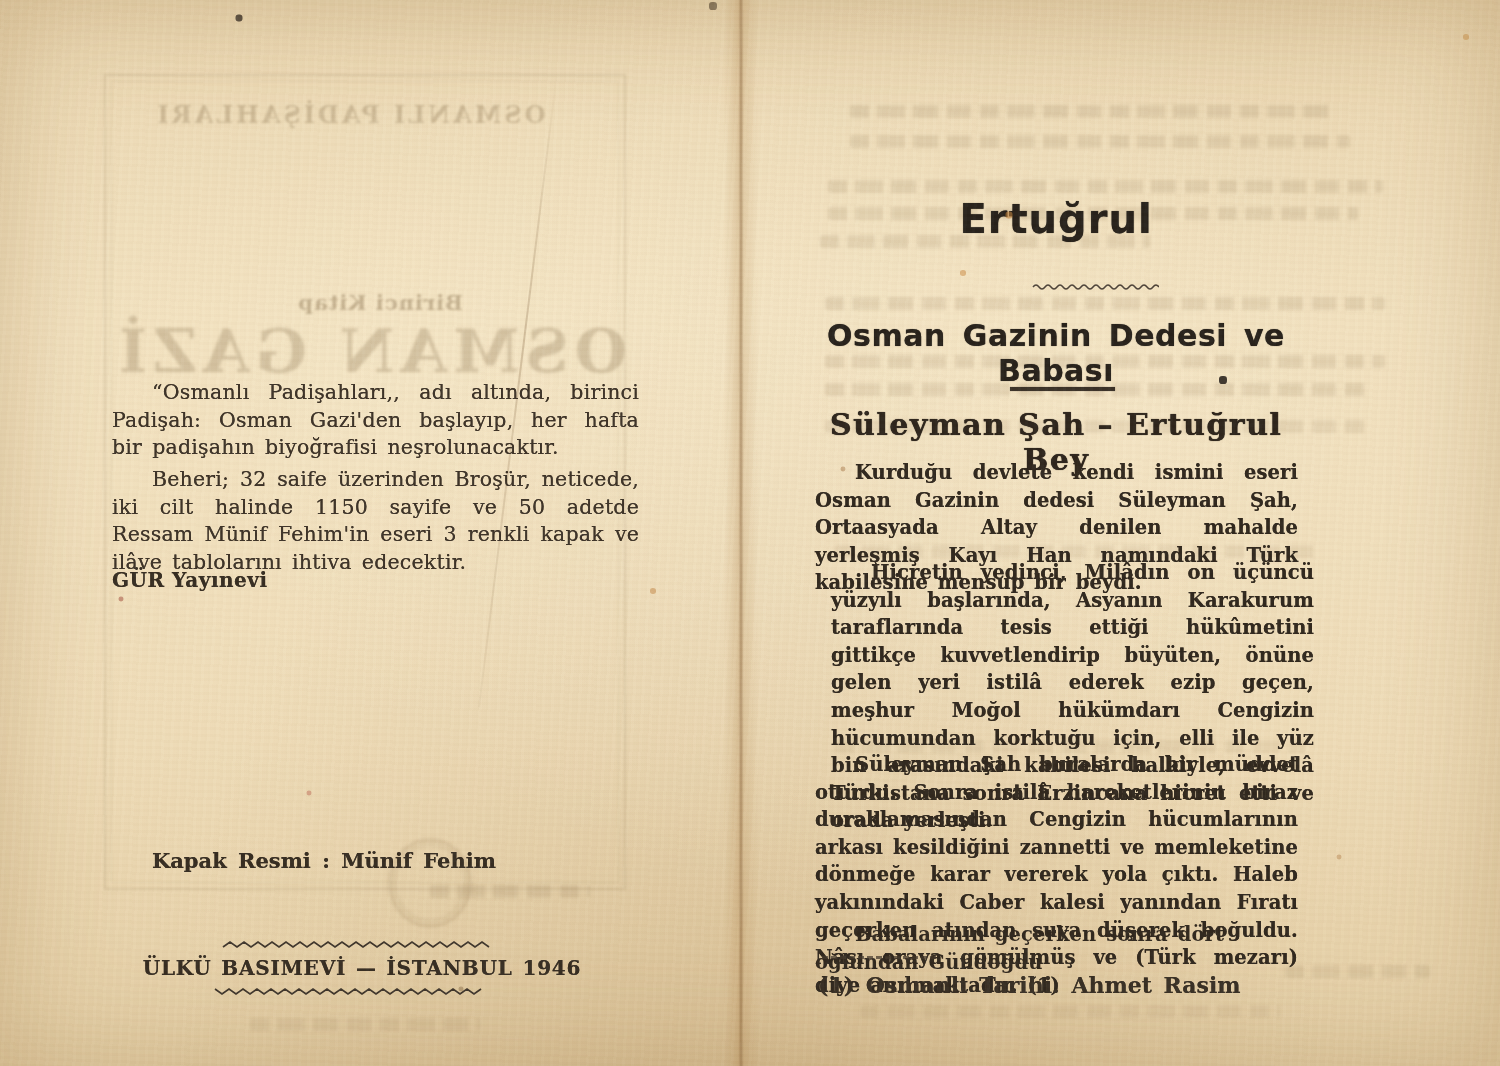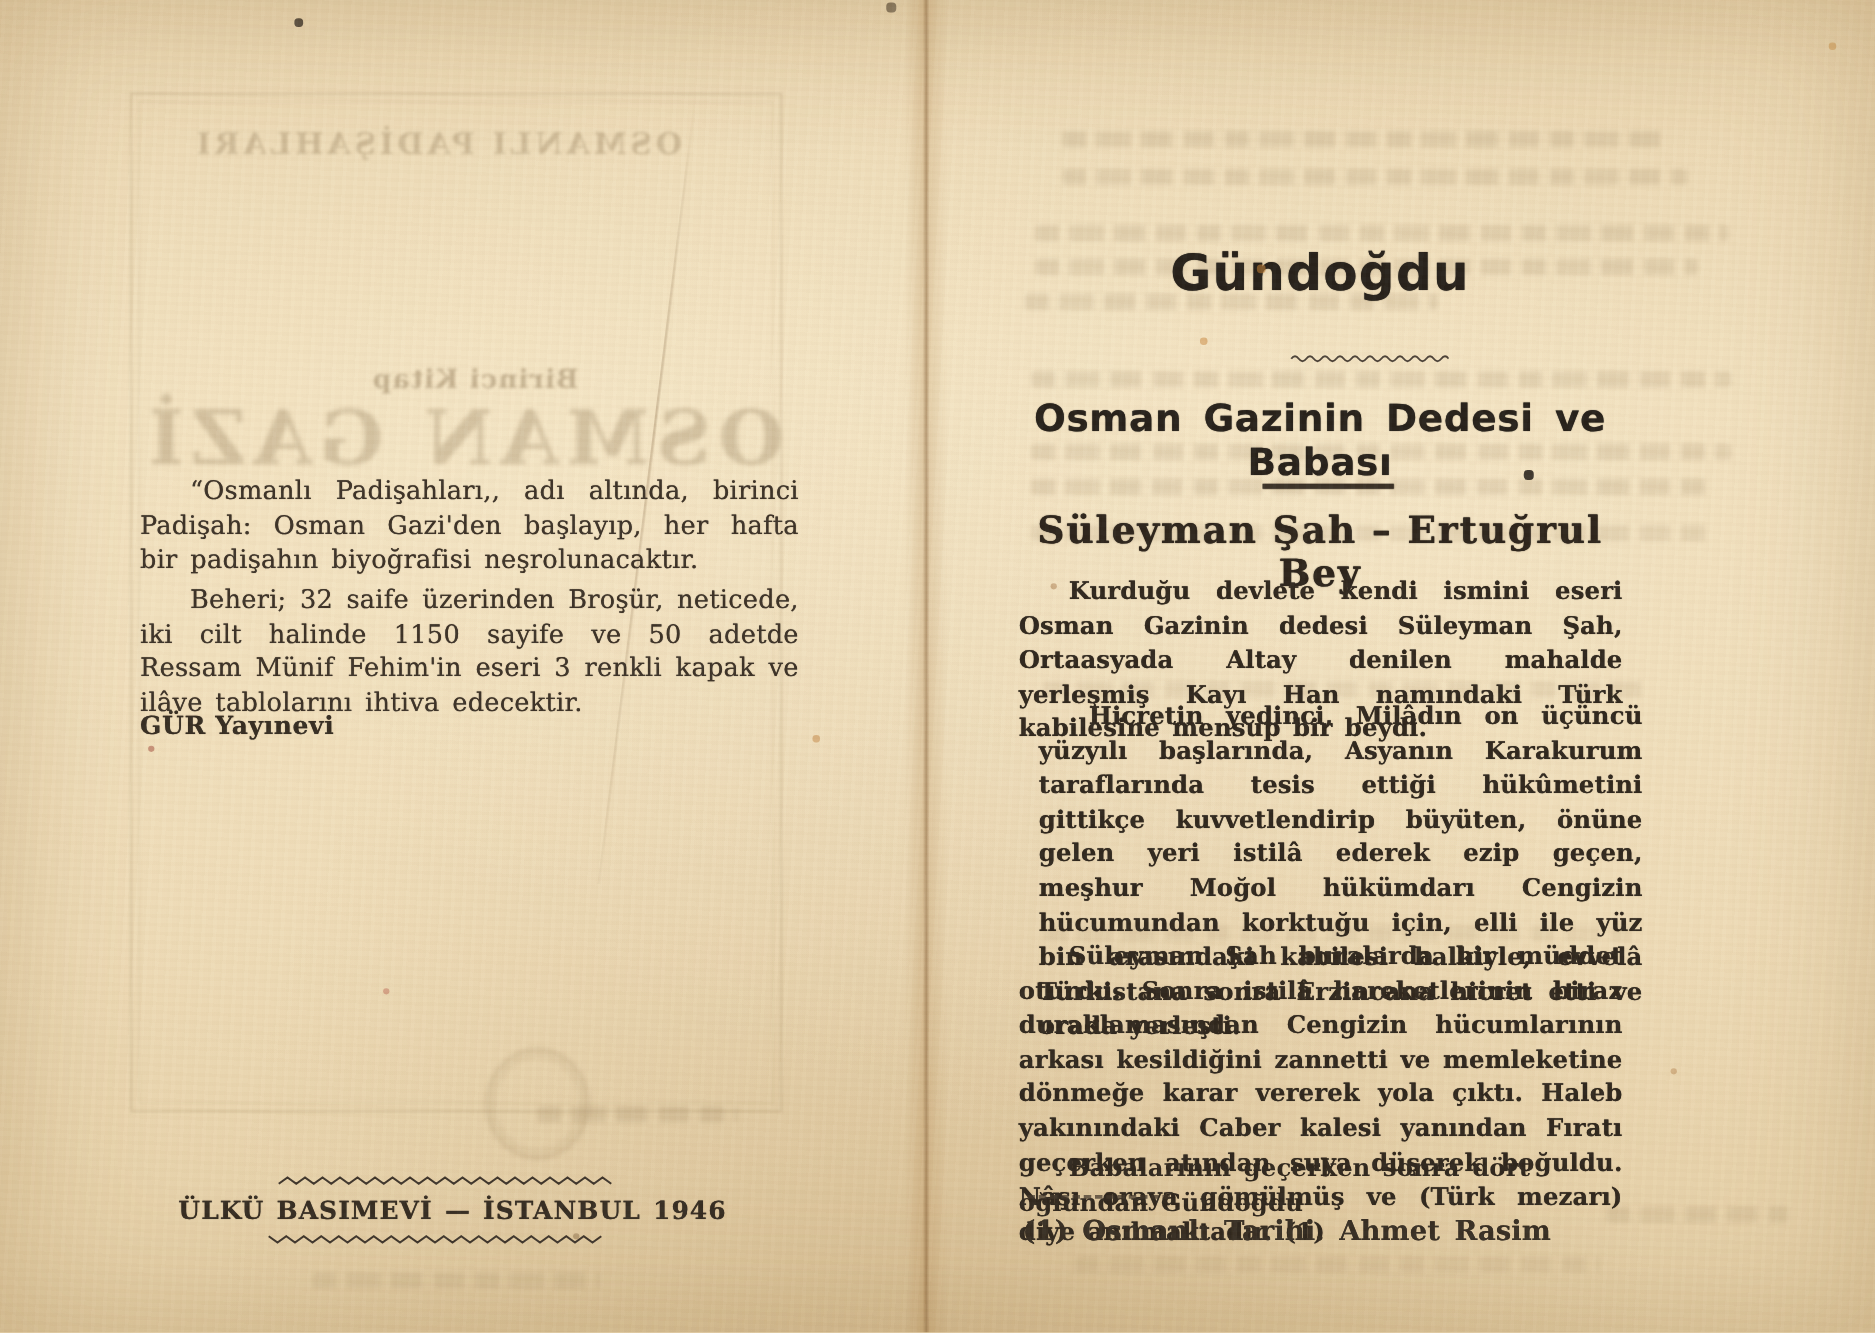--- a/index.html
+++ b/index.html
@@ -156,20 +156,21 @@
     <div class="ghost ghost-volume">Birinci Kitap</div>
     <div class="ghost ghost-booktitle">OSMAN GAZİ</div>
 
     <p class="abs body-text left-body lp1">“Osmanlı Padişahları,, adı altında, birinci Padişah: Osman Gazi'den başlayıp, her hafta bir padişahın biyoğrafisi neşrolunacaktır.</p>
     <p class="abs body-text left-body lp2">Beheri; 32 saife üzerinden Broşür, neticede, iki cilt halinde 1150 sayife ve 50 adetde Ressam Münif Fehim'in eseri 3 renkli kapak ve ilâve tablolarını ihtiva edecektir.</p>
 
     <div class="abs publisher">GÜR Yayınevi</div>
 
     <div class="ghost-seal"></div>
 
+    <div class="abs credit">Kapak Resmi : Münif Fehim</div>
 
     <div class="ghost-bar" style="left:430px;top:885px;width:160px;"></div>
     <div class="ghost-bar" style="left:250px;top:1018px;width:230px;opacity:.10;"></div>
 
     <svg class="zigzag zz1" width="280" height="11" viewBox="0 0 280 11">
       <path d="M1 7 l7 -5 l7 5 l7 -5 l7 5 l7 -5 l7 5 l7 -5 l7 5 l7 -5 l7 5 l7 -5 l7 5 l7 -5 l7 5 l7 -5 l7 5 l7 -5 l7 5 l7 -5 l7 5 l7 -5 l7 5 l7 -5 l7 5 l7 -5 l7 5 l7 -5 l7 5 l7 -5 l7 5 l7 -5 l7 5 l7 -5 l7 5 l7 -5 l7 5 l7 -5 l7 5" fill="none" stroke="#3c332a" stroke-width="1.7"></path>
     </svg>
 
     <div class="abs imprint">ÜLKÜ BASIMEVİ — İSTANBUL 1946</div>
 
@@ -187,21 +188,21 @@
     <div class="ghost-bar" style="left:80px;top:235px;width:330px;"></div>
     <div class="ghost-bar" style="left:85px;top:297px;width:560px;"></div>
     <div class="ghost-bar" style="left:85px;top:355px;width:560px;"></div>
     <div class="ghost-bar" style="left:85px;top:383px;width:545px;"></div>
     <div class="ghost-bar" style="left:85px;top:420px;width:545px;opacity:.12;"></div>
     <div class="ghost-bar" style="left:95px;top:545px;width:480px;opacity:.10;"></div>
     <div class="ghost-bar" style="left:95px;top:740px;width:470px;opacity:.09;"></div>
     <div class="ghost-bar" style="left:545px;top:965px;width:145px;opacity:.12;"></div>
     <div class="ghost-bar" style="left:120px;top:1005px;width:420px;opacity:.09;"></div>
 
-    <h1 class="abs chapter-title">Gündoğdu</h1>
+    <h1 class="abs chapter-title">Ertuğrul</h1>
 
     <svg class="wavy-rule" width="127" height="9" viewBox="0 0 127 9">
       <path d="M1 5 q3 -4 6 0 t6 0 t6 0 t6 0 t6 0 t6 0 t6 0 t6 0 t6 0 t6 0 t6 0 t6 0 t6 0 t6 0 t6 0 t6 0 t6 0 t6 0 t6 0 t6 0 t6 0" fill="none" stroke="#4a4037" stroke-width="1.5"></path>
     </svg>
 
     <h2 class="abs section-title">Osman Gazinin Dedesi ve Babası</h2>
 
     <div class="straight-rule"></div>
 
     <h3 class="abs subsection-title">Süleyman Şah – Ertuğrul Bey</h3>

